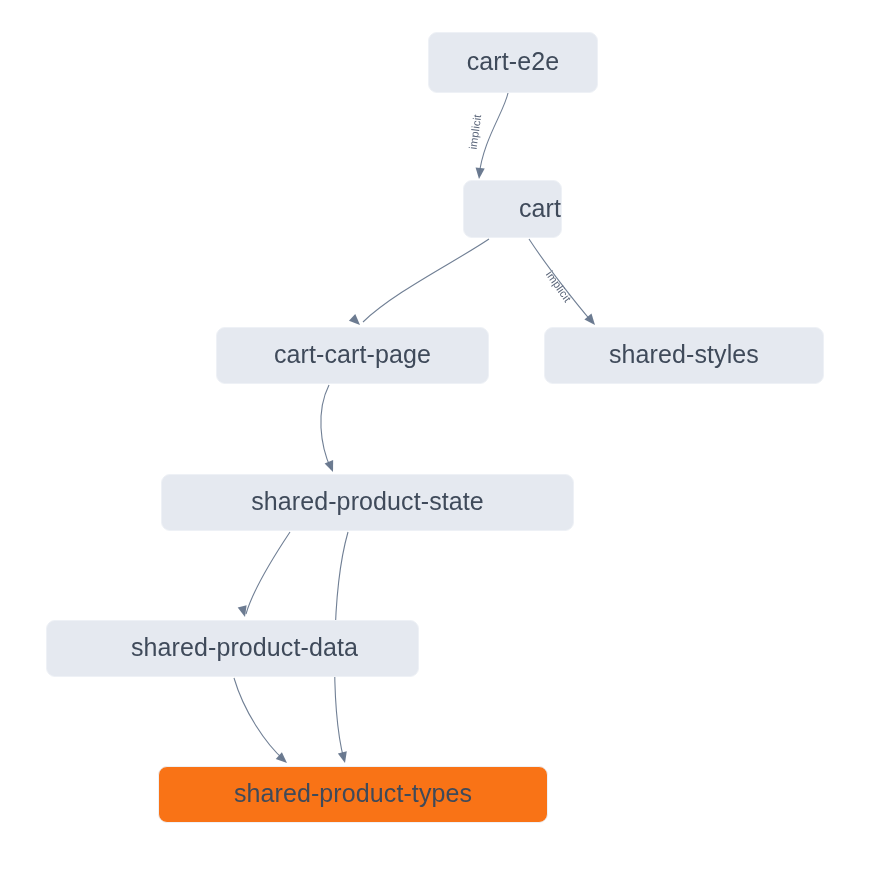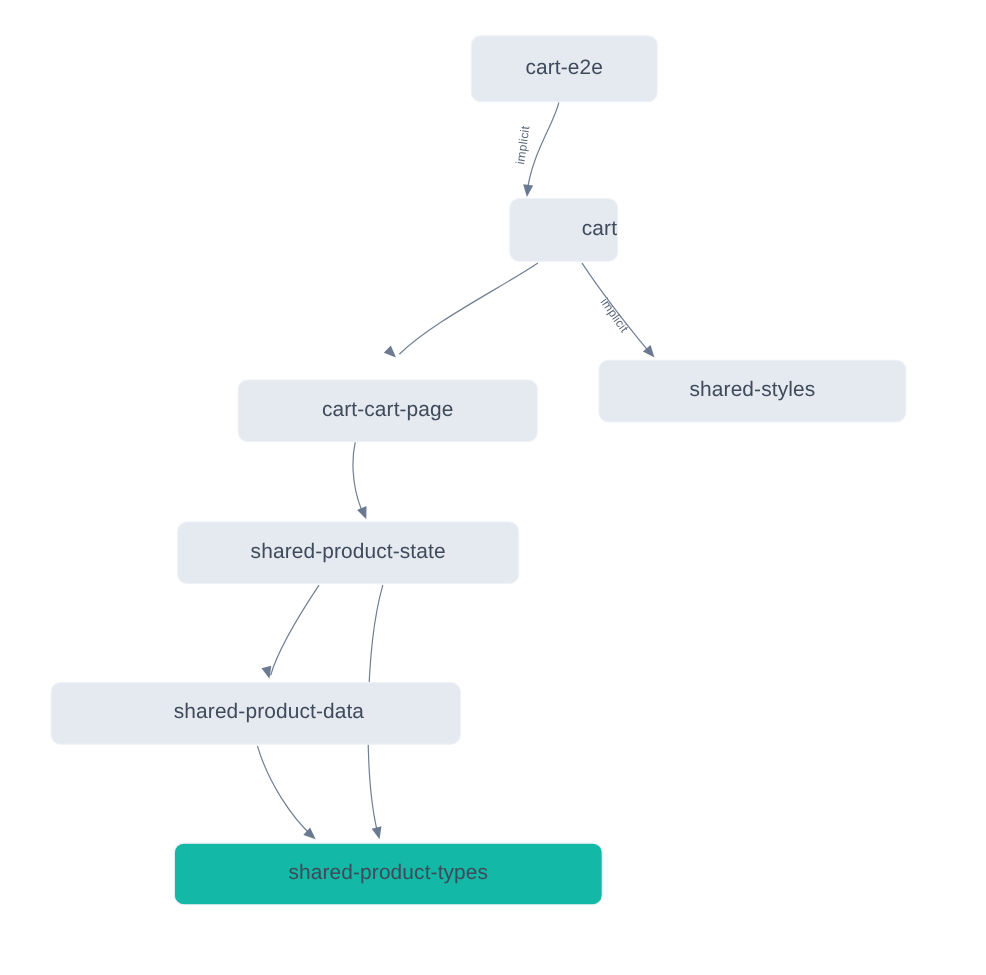--- a/index.html
+++ b/index.html
@@ -30,21 +30,21 @@
     position: absolute;
     box-sizing: border-box;
     display: flex;
     align-items: center;
     justify-content: center;
     background: #e5e9f0;
     border: 1px solid #eef1f6;
     border-radius: 9px;
     color: #3f4a5a;
     font-family: "Liberation Sans", sans-serif;
-    font-size: 19px;
+    font-size: 25px;
     font-weight: 400;
     letter-spacing: 0.1px;
     white-space: nowrap;
     cursor: pointer;
     z-index: 5;
   }
   .node-label {
     display: block;
     line-height: 1;
     padding-bottom: 2px;
@@ -105,30 +105,30 @@
       </g>
     </svg>
 
   <div id="node-layer">
       <div class="graph-node" style="left: 428px; top: 32px; width: 170px; height: 61px; background: rgb(229, 233, 240); border-color: rgb(238, 241, 246); color: rgb(63, 74, 90);">
         <span class="node-label">cart-e2e</span>
       </div>
       <div class="graph-node" style="left: 463px; top: 180px; width: 99px; height: 58px; background: rgb(229, 233, 240); border-color: rgb(238, 241, 246); color: rgb(63, 74, 90); justify-content: flex-end;">
         <span class="node-label">cart</span>
       </div>
-      <div class="graph-node" style="left: 216px; top: 345px; width: 273px; height: 57px; background: rgb(229, 233, 240); border-color: rgb(238, 241, 246); color: rgb(63, 74, 90);">
+      <div class="graph-node" style="left: 216px; top: 327px; width: 273px; height: 57px; background: rgb(229, 233, 240); border-color: rgb(238, 241, 246); color: rgb(63, 74, 90);">
         <span class="node-label">cart-cart-page</span>
       </div>
       <div class="graph-node" style="left: 544px; top: 327px; width: 280px; height: 57px; background: rgb(229, 233, 240); border-color: rgb(238, 241, 246); color: rgb(63, 74, 90);">
         <span class="node-label">shared-styles</span>
       </div>
-      <div class="graph-node" style="left: 161px; top: 474px; width: 311px; height: 57px; background: rgb(229, 233, 240); border-color: rgb(238, 241, 246); color: rgb(63, 74, 90);">
+      <div class="graph-node" style="left: 161px; top: 474px; width: 413px; height: 57px; background: rgb(229, 233, 240); border-color: rgb(238, 241, 246); color: rgb(63, 74, 90);">
         <span class="node-label">shared-product-state</span>
       </div>
       <div class="graph-node" style="left: 46px; top: 620px; width: 373px; height: 57px; background: rgb(229, 233, 240); border-color: rgb(238, 241, 246); color: rgb(63, 74, 90); padding-left: 24px;">
         <span class="node-label">shared-product-data</span>
       </div>
-      <div class="graph-node" style="left: 158px; top: 766px; width: 390px; height: 57px; background: #14b8a6; border-color: rgb(238, 241, 246); color: rgb(63, 74, 90);">
+      <div class="graph-node" style="left: 158px; top: 766px; width: 390px; height: 57px; background: #f97316; border-color: rgb(238, 241, 246); color: rgb(63, 74, 90);">
         <span class="node-label">shared-product-types</span>
       </div>
     </div>
 
 </div>
 
 </body></html>

